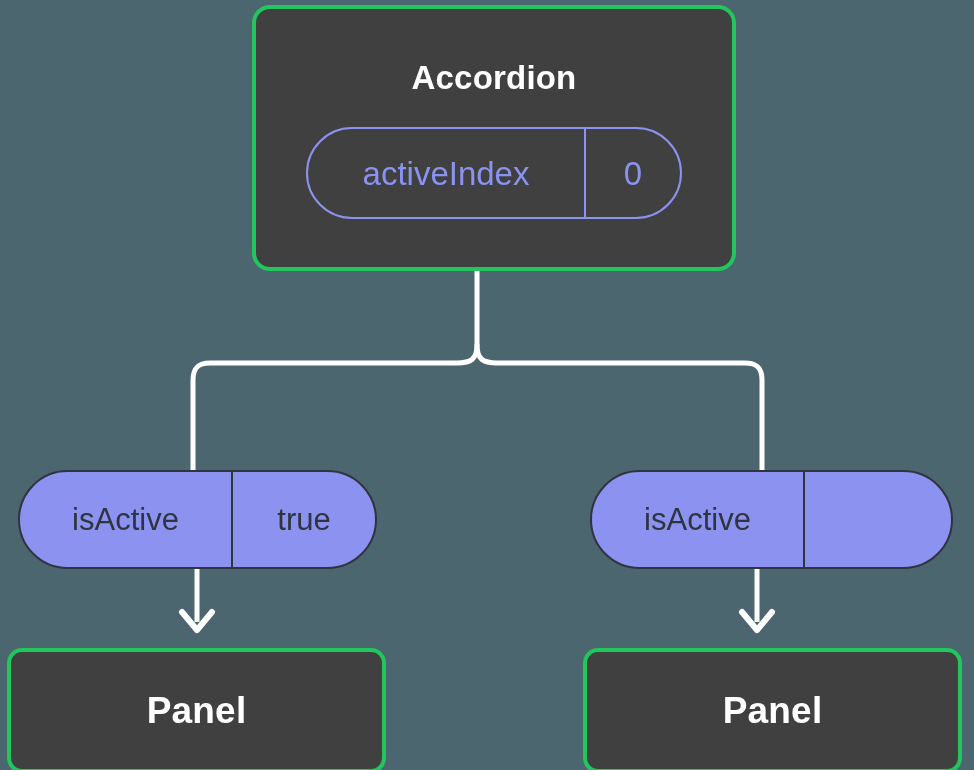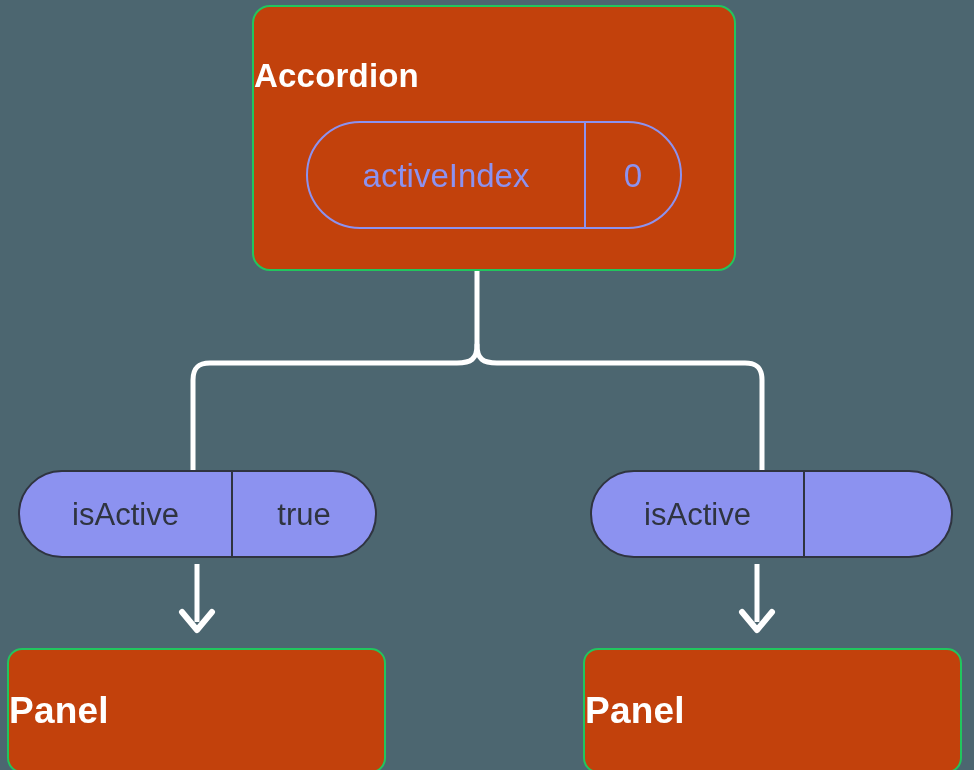--- a/index.html
+++ b/index.html
@@ -23,26 +23,27 @@
     left: 0;
     top: 0;
     width: 974px;
     height: 770px;
     pointer-events: none;
   }
 
   
   .node-box {
     position: absolute;
-    background: #c2410c;
-    border: 2px solid #22c55e;
+    background: #404040;
+    border: 4px solid #22c55e;
     border-radius: 16px;
     box-sizing: border-box;
     display: flex;
     flex-direction: column;
+    align-items: center;
   }
   .node-title {
     color: #ffffff;
     font-size: 33px;
     font-weight: 600;
     letter-spacing: 0.2px;
     line-height: 1;
     white-space: nowrap;
   }
 
@@ -83,43 +84,43 @@
     display: flex;
     align-items: center;
     justify-content: center;
     box-sizing: border-box;
     white-space: nowrap;
   }
 
   #state-pill {
     position: absolute;
     left: 306px;
-    top: 121px;
+    top: 127px;
     width: 376px;
-    height: 108px;
+    height: 92px;
     border: 2px solid #8c92f0;
     background: transparent;
   }
   #state-pill .pill-key {
     flex: 0 0 278px;
     color: #8c92f0;
     font-size: 33px;
     border-right: 2px solid #8c92f0;
   }
   #state-pill .pill-val {
     flex: 1 1 auto;
     color: #8c92f0;
     font-size: 33px;
   }
 
   
   .prop-pill {
     position: absolute;
     top: 470px;
-    height: 88px;
+    height: 99px;
     background: #8c92f0;
     border: 2px solid #2f3440;
   }
   .prop-pill .pill-key,
   .prop-pill .pill-val {
     color: #2f3440;
     font-size: 31px;
   }
   .prop-pill .pill-key {
     border-right: 2px solid #2f3440;

